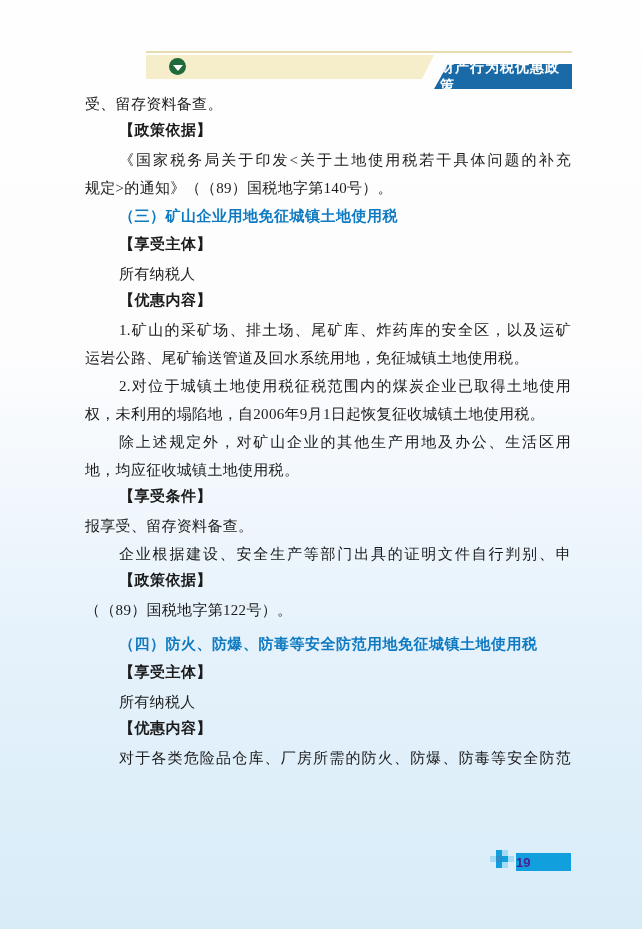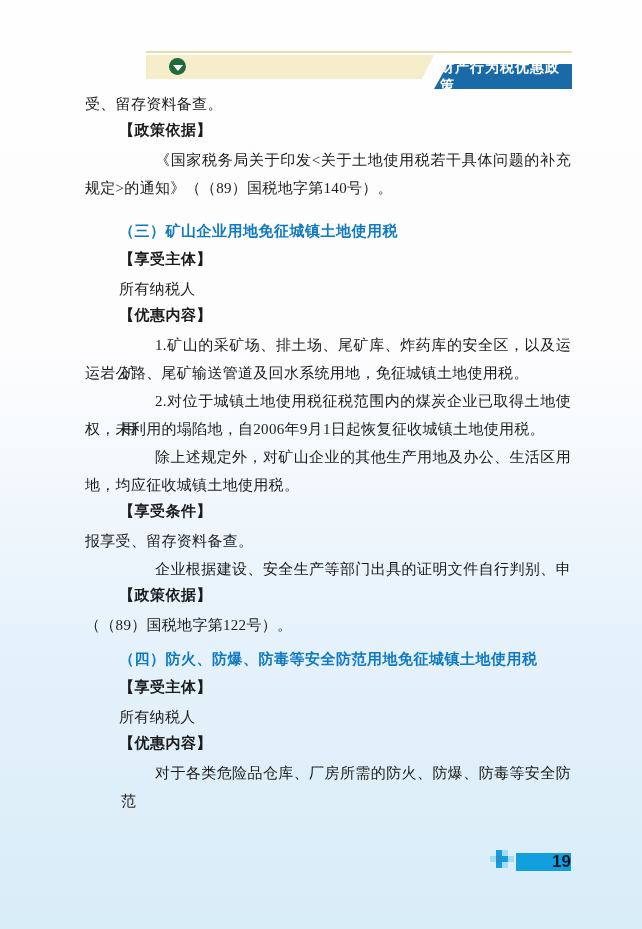--- a/index.html
+++ b/index.html
@@ -48,40 +48,40 @@
   
   .content {
     position: absolute; left: 85px; top: 90px; width: 486px;
     color: #1b1b1b;
   }
   .line {
     font-size: 15px; line-height: 28px; height: 28px;
     letter-spacing: 0.3px;
   }
   .indent { text-indent: 34px; }
-  .fill { text-align: justify; text-align-last: justify; margin-left: 36px; }
+  .fill { text-align: justify; text-align-last: justify; }
   .label, .heading {
     font-family: Liberation Mono, monospace; font-weight: 700;
     text-indent: 34px; letter-spacing: 0.5px;
   }
   .heading { color: #0f7ac2; }
-  .gap-sm { margin-top: 17px; }
+  .gap-sm { margin-top: 2px; }
   .gap-lg { margin-top: 8px; }
 
   
   .pixel-deco { position: absolute; left: 490px; top: 850px; width: 26px; height: 20px; }
   .px { position: absolute; width: 6px; height: 6px; }
   .px.b  { background: #119fdd; }
   .px.l  { background: #a5dbf4; }
   .px.d  { background: #2a8fc9; }
   .page-badge {
     position: absolute; left: 516px; top: 853px; width: 55px; height: 18px;
-    background: #119fdd; color: #0f172a;
-    font-family: "Liberation Sans", sans-serif; font-weight: 700; font-size: 17px;
-    display: flex; align-items: center; justify-content: flex-end;
+    background: #119fdd; color: #4c1d95;
+    font-family: "Liberation Sans", sans-serif; font-weight: 700; font-size: 13px;
+    display: flex; align-items: center; justify-content: flex-start;
   }
 </style>
 </head>
 <body>
 
 <div class="page">
 
   <div class="header-rule"></div>
   <div class="header-bar">
     <span class="nav-icon">

